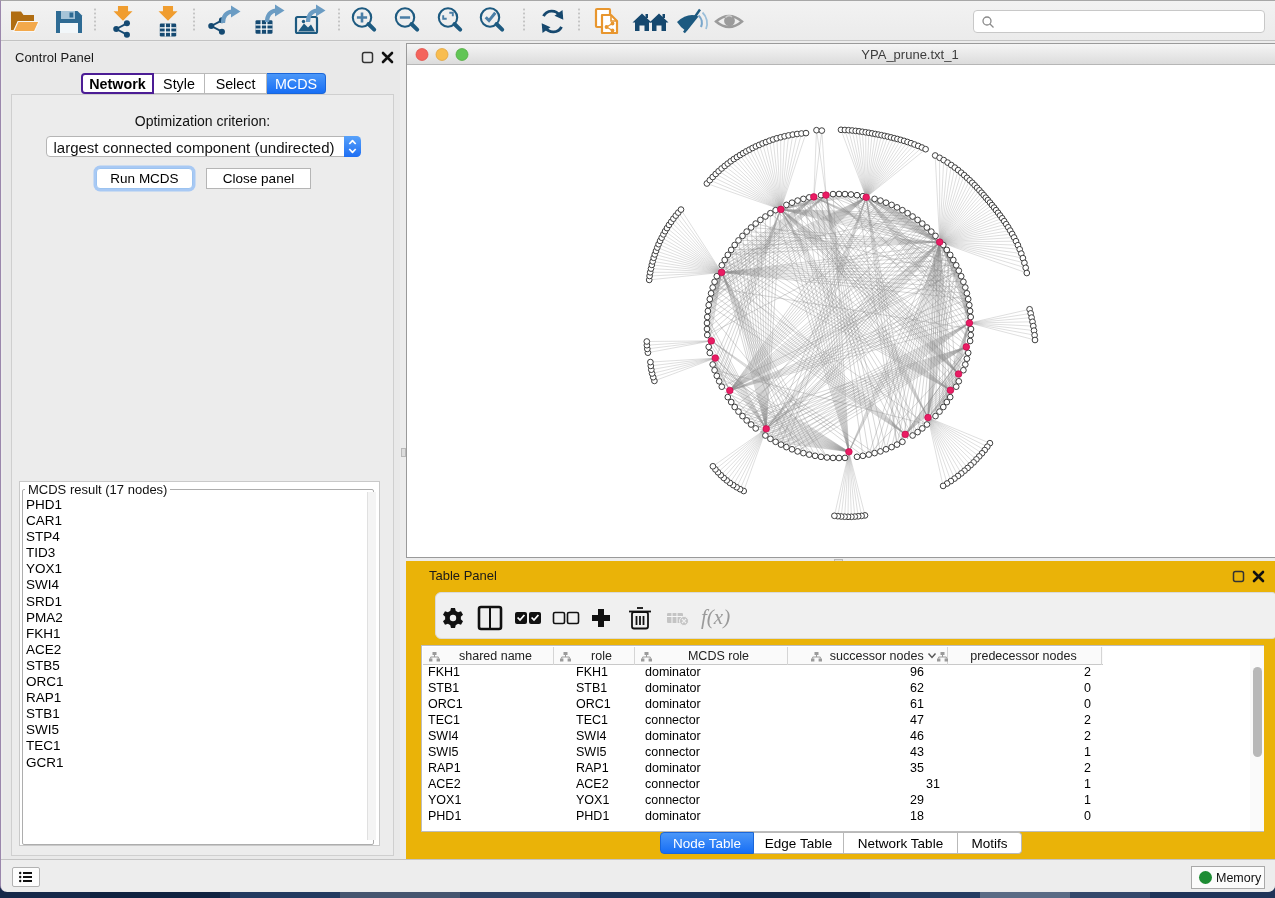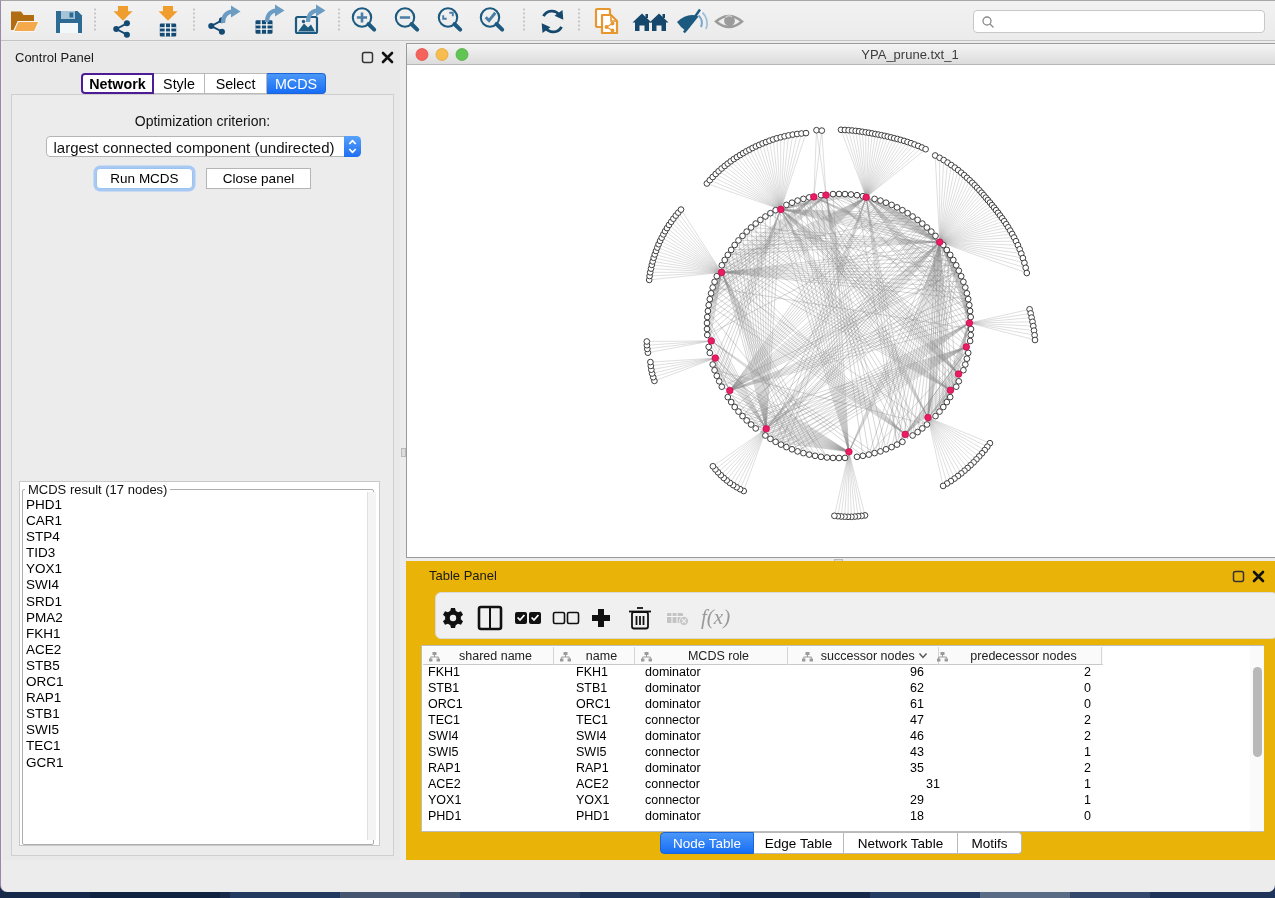--- a/index.html
+++ b/index.html
@@ -1163,32 +1163,32 @@
               </svg></span>
             <div class="abs" style="left:14px;top:2px;width:117px;text-align:center;color:#222;">shared name</div>
           </div>
 <div class="abs" style="left:131px;top:0;width:81px;height:18px;border-right:1px solid #d5d5d5;">
             <span class="abs" style="left:6px;top:4px;"><svg width="11" height="10" viewBox="0 0 11 10">
                 <rect x="3.5" y="0" width="4" height="3" fill="#9a9a9a"></rect>
                 <rect x="0" y="6.5" width="3.4" height="3" fill="#9a9a9a"></rect>
                 <rect x="7.6" y="6.5" width="3.4" height="3" fill="#9a9a9a"></rect>
                 <path d="M5.5,3 L5.5,5 M1.7,6.5 L1.7,5 L9.3,5 L9.3,6.5" stroke="#9a9a9a" fill="none"></path>
               </svg></span>
-            <div class="abs" style="left:14px;top:2px;width:67px;text-align:center;color:#222;">name</div>
+            <div class="abs" style="left:14px;top:2px;width:67px;text-align:center;color:#222;">role</div>
           </div>
 <div class="abs" style="left:212px;top:0;width:153px;height:18px;border-right:1px solid #d5d5d5;">
             <span class="abs" style="left:6px;top:4px;"><svg width="11" height="10" viewBox="0 0 11 10">
                 <rect x="3.5" y="0" width="4" height="3" fill="#9a9a9a"></rect>
                 <rect x="0" y="6.5" width="3.4" height="3" fill="#9a9a9a"></rect>
                 <rect x="7.6" y="6.5" width="3.4" height="3" fill="#9a9a9a"></rect>
                 <path d="M5.5,3 L5.5,5 M1.7,6.5 L1.7,5 L9.3,5 L9.3,6.5" stroke="#9a9a9a" fill="none"></path>
               </svg></span>
             <div class="abs" style="left:14px;top:2px;width:139px;text-align:center;color:#222;">MCDS role</div>
           </div>
-<div class="abs" style="left:373px;top:0;width:143px;height:18px;border-right:1px solid #d5d5d5;">
+<div class="abs" style="left:382px;top:0;width:143px;height:18px;border-right:1px solid #d5d5d5;">
             <span class="abs" style="left:6px;top:4px;"><svg width="11" height="10" viewBox="0 0 11 10">
                 <rect x="3.5" y="0" width="4" height="3" fill="#9a9a9a"></rect>
                 <rect x="0" y="6.5" width="3.4" height="3" fill="#9a9a9a"></rect>
                 <rect x="7.6" y="6.5" width="3.4" height="3" fill="#9a9a9a"></rect>
                 <path d="M5.5,3 L5.5,5 M1.7,6.5 L1.7,5 L9.3,5 L9.3,6.5" stroke="#9a9a9a" fill="none"></path>
               </svg></span>
             <div class="abs" style="left:14px;top:2px;width:129px;text-align:center;color:#222;">successor nodes <svg width="10" height="7" viewBox="0 0 10 7" style="vertical-align:1px">
                 <path d="M1.5,1.5 L5,5.5 L8.5,1.5" fill="none" stroke="#555" stroke-width="1.4"></path>
               </svg></div>
           </div>
@@ -1280,12 +1280,31 @@
    </div>
 
    <div class="abs" style="left:254px;top:271px;height:22px;display:flex;font-size:13.5px;border-radius:6px;">
      <div style="width:94px;background:linear-gradient(#4b97f8,#176ef5);border:1px solid #1a66d9;border-radius:4px 0 0 4px;display:flex;align-items:center;justify-content:center;color:#fff;">Node Table</div>
      <div style="width:90px;background:#fff;border:1px solid #b9b9b9;border-left:none;display:flex;align-items:center;justify-content:center;">Edge Table</div>
      <div style="width:114px;background:#fff;border:1px solid #b9b9b9;border-left:none;display:flex;align-items:center;justify-content:center;">Network Table</div>
      <div style="width:64px;background:#fff;border:1px solid #b9b9b9;border-left:none;border-radius:0 4px 4px 0;display:flex;align-items:center;justify-content:center;">Motifs</div>
    </div>
  </div>
 
+ <div class="abs" style="left:0;top:858px;width:1275px;height:32px;background:#ededed;border-top:1px solid #c4c4c4;">
+   <div class="abs" style="left:11px;top:7px;width:28px;height:20px;background:#fdfdfd;border:1px solid #b2b2b2;border-radius:2px;display:flex;align-items:center;justify-content:center;">
+     <svg width="14" height="12" viewBox="0 0 14 12">
+          <g stroke="#111" stroke-width="1.8">
+            <line x1="4" y1="2" x2="13" y2="2"></line>
+            <line x1="4" y1="6" x2="13" y2="6"></line>
+            <line x1="4" y1="10" x2="13" y2="10"></line>
+          </g>
+          <g fill="#111">
+            <circle cx="1.2" cy="2" r="1.2"></circle>
+            <circle cx="1.2" cy="6" r="1.2"></circle>
+            <circle cx="1.2" cy="10" r="1.2"></circle>
+          </g>
+        </svg>
+   </div>
+   <div class="abs" style="left:1190px;top:6px;width:74px;height:23px;background:#fbfbfb;border:1px solid #a9a9a9;display:flex;align-items:center;font-size:12.5px;color:#111;">
+     <span style="display:inline-block;width:13px;height:13px;border-radius:50%;background:#1d8c34;margin:0 4px 0 7px;"></span>Memory
+   </div>
+ </div>
 </div>
 </body></html>

